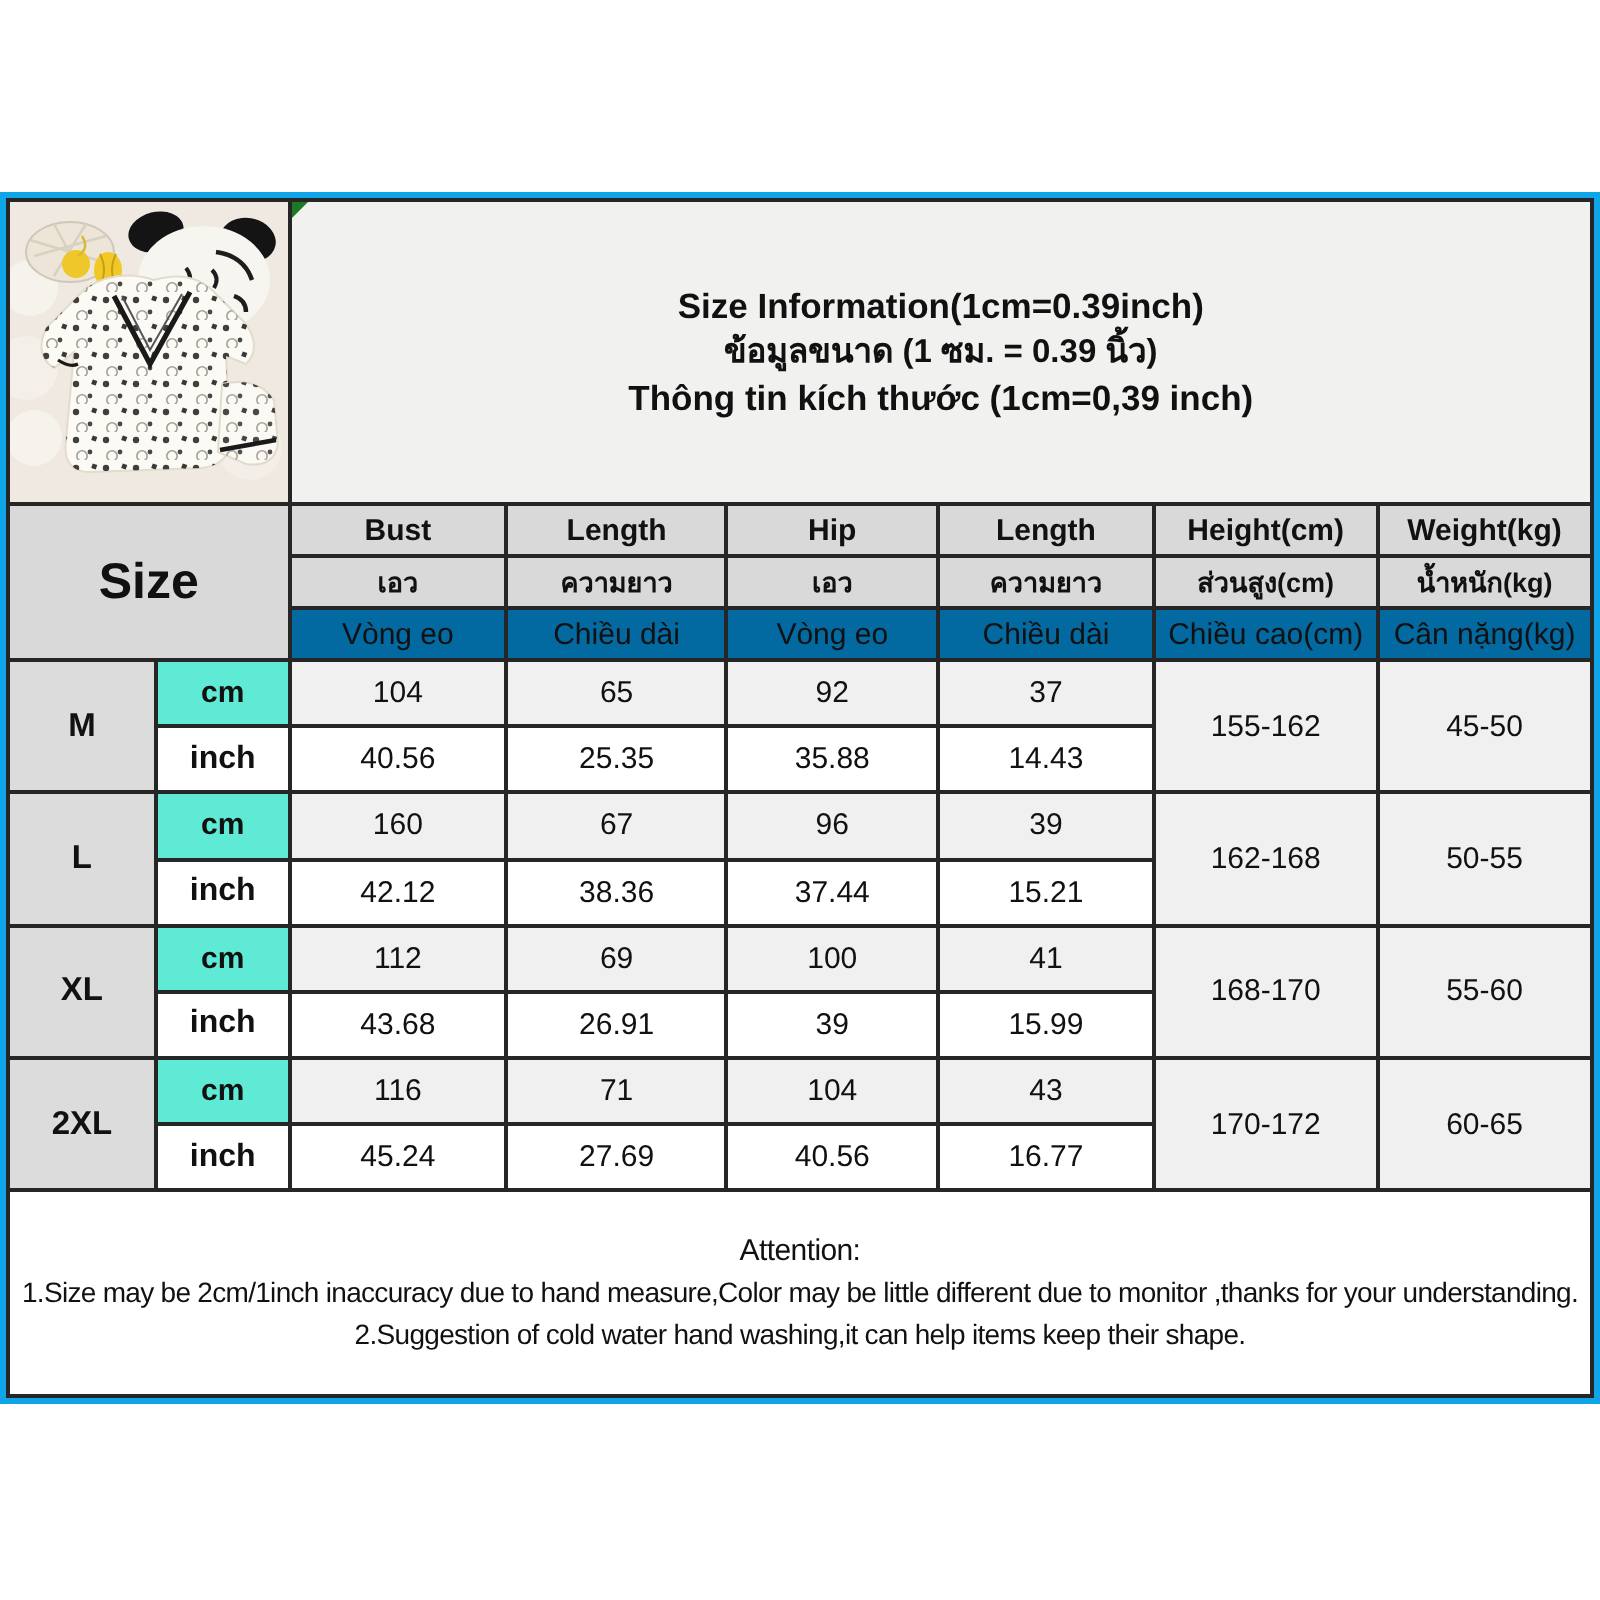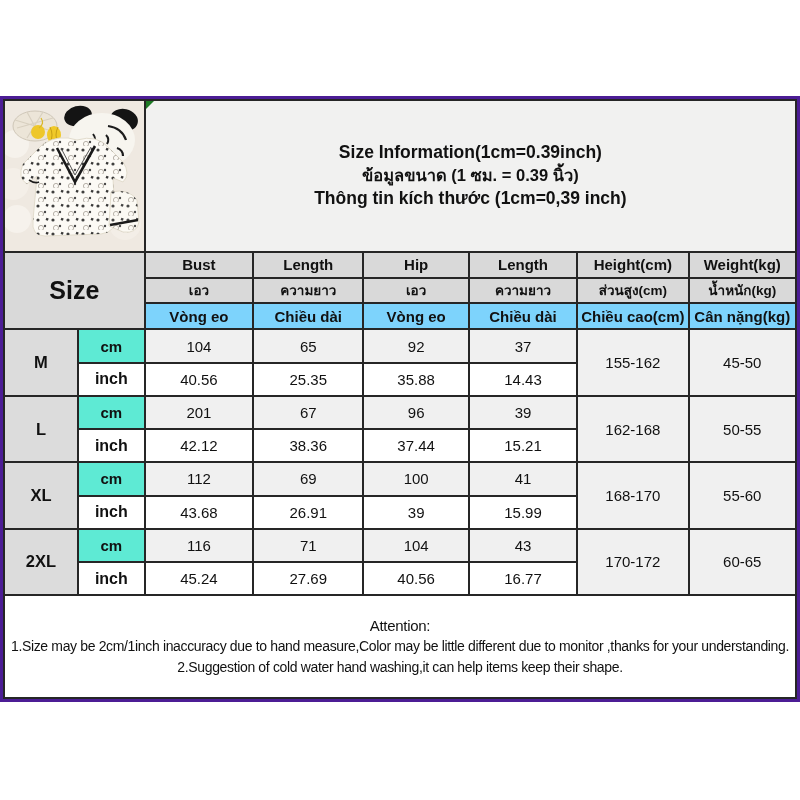--- a/index.html
+++ b/index.html
@@ -3,21 +3,21 @@
 <meta charset="utf-8">
 <style>
   html,body{margin:0;padding:0;}
   body{
     width:800px;height:800px;background:#ffffff;position:relative;overflow:hidden;
     font-family:"Liberation Sans","DejaVu Sans",sans-serif;color:#111;
     -webkit-font-smoothing:antialiased;
   }
   .frame{
     position:absolute;left:0;top:96px;width:794px;height:600px;
-    border:3px solid #4c1d95;background:#fff;
+    border:3px solid #0ea5e9;background:#fff;
   }
   table.size-table{
     border-collapse:collapse;table-layout:fixed;width:794px;height:600px;
   }
   table.size-table td{
     border:2px solid #262626;padding:0;text-align:center;vertical-align:middle;
     overflow:hidden;
   }
   
   tr.row-top{height:140px;}
@@ -29,21 +29,21 @@
   .title-cell{background:#f1f1f0;position:relative;}
   .title-cell .tl{font-weight:bold;font-size:17.5px;line-height:23px;}
   .title-cell .tl.thai{font-size:16.5px;}
   .corner-flag{
     position:absolute;left:0;top:0;width:0;height:0;
     border-top:8px solid #1d7a24;border-right:8px solid transparent;
   }
   .size-cell{background:#d9d9d9;font-size:25px;font-weight:bold;}
   .hdr-en{background:#d9d9d9;font-weight:bold;font-size:15px;}
   .hdr-th{background:#d9d9d9;font-weight:bold;font-size:13.5px;}
-  .hdr-vi{background:#7dd3fc;font-weight:bold;font-size:15px;}
+  .hdr-vi{background:#0369a1;font-weight:normal;font-size:15px;}
   .size-label{background:#dcdcdc;font-weight:bold;font-size:16.5px;}
   .unit-cm{background:#5eead4;font-weight:bold;font-size:15px;}
   .unit-inch{background:#ffffff;font-weight:bold;font-size:16px;}
   .val-cm{background:#f0f0f0;font-size:15px;}
   .val-inch{background:#ffffff;font-size:15px;margin-left:29px;}
   .range-cell{background:#f0f0f0;font-size:15px;}
   .attention-cell{
     background:#ffffff;text-align:left;vertical-align:top;
     padding:2px 4px 0 3px;
   }
@@ -168,21 +168,21 @@
       <td class="unit-inch">inch</td>
       <td class="val-inch">40.56</td>
       <td class="val-inch">25.35</td>
       <td class="val-inch">35.88</td>
       <td class="val-inch">14.43</td>
     </tr>
 
     <tr class="row-data">
       <td rowspan="2" class="size-label">L</td>
       <td class="unit-cm">cm</td>
-      <td class="val-cm">201</td>
+      <td class="val-cm">160</td>
       <td class="val-cm">67</td>
       <td class="val-cm">96</td>
       <td class="val-cm">39</td>
       <td rowspan="2" class="range-cell">162-168</td>
       <td rowspan="2" class="range-cell">50-55</td>
     </tr>
     <tr class="row-data">
       <td class="unit-inch">inch</td>
       <td class="val-inch">42.12</td>
       <td class="val-inch">38.36</td>

